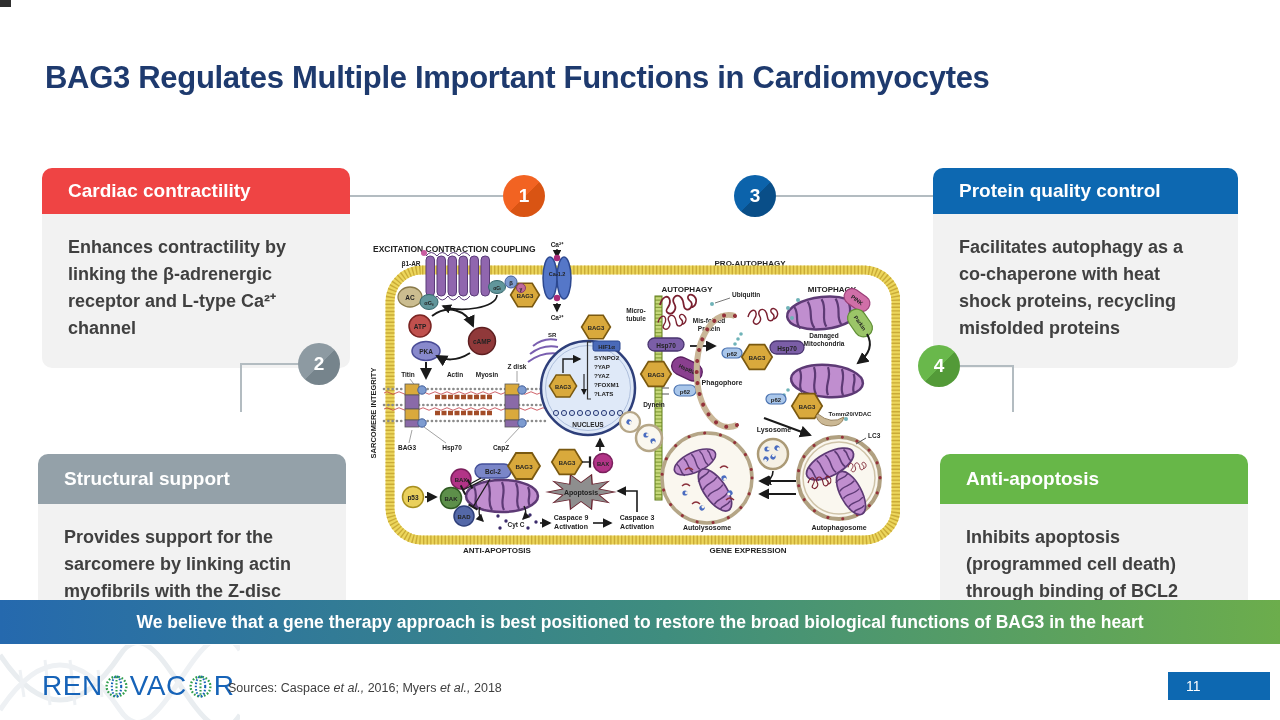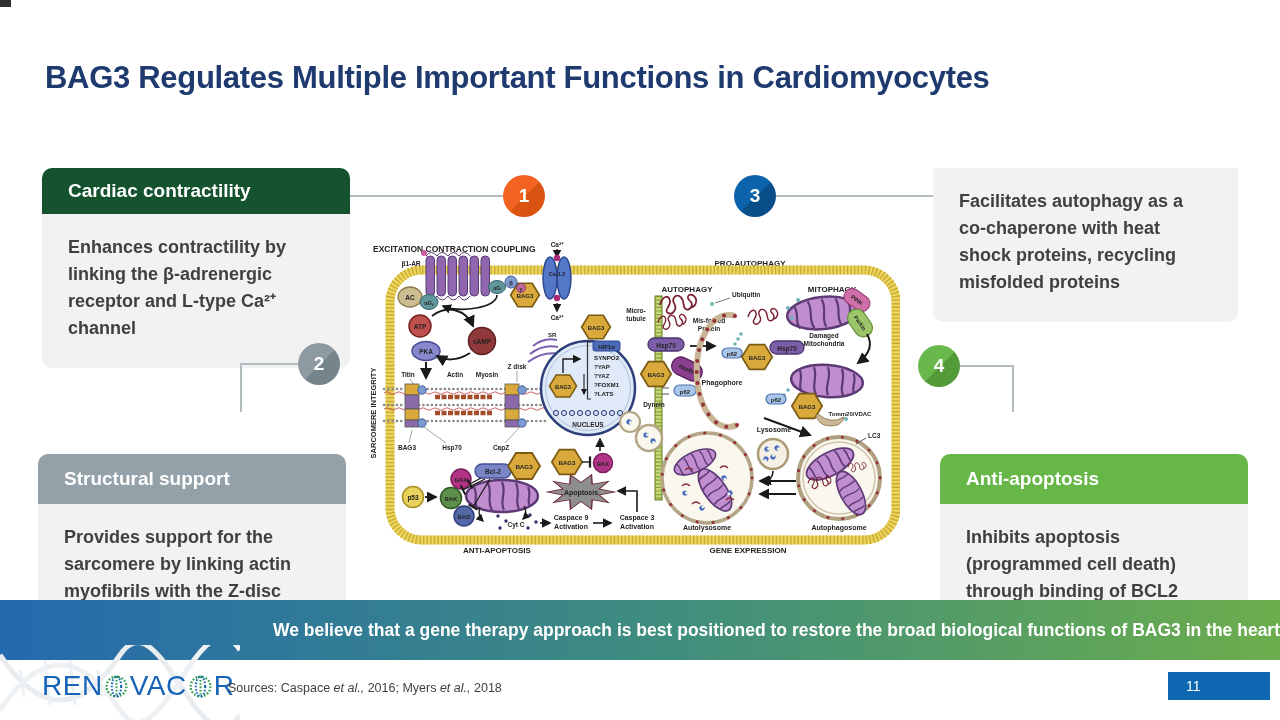--- a/index.html
+++ b/index.html
@@ -7,36 +7,36 @@
          font-family:"Liberation Sans",sans-serif;margin:0 auto;}
   .corner-artifact{position:absolute;left:0;top:0;width:11px;height:7px;background:#2f2f2f;}
   .title{position:absolute;left:45px;top:60px;font-size:31px;font-weight:bold;color:#1e3a6e;letter-spacing:-0.3px;}
   
   .callout{position:absolute;width:308px;}
   .callout .hd{border-radius:10px 10px 0 0;color:#fff;font-size:19px;font-weight:bold;
                display:flex;align-items:center;padding:0 26px;}
   .hd46{height:46px;} .hd50{height:50px;margin-top:42px;}
   .callout .bd{background:#f2f2f2;border-radius:0 0 10px 10px;padding:20px 26px 26px 26px;
                font-size:18px;font-weight:bold;color:#404040;line-height:1.5;min-height:70px;}
-  #box-cardiac{left:42px;top:168px;}   #box-cardiac .hd{background:#14532d;}
+  #box-cardiac{left:42px;top:168px;}   #box-cardiac .hd{background:#ef4444;}
   #box-protein{left:933px;top:168px;width:305px;} #box-protein .hd{background:#0d68b1;}
   #box-structural{left:38px;top:412px;} #box-structural .hd{background:#94a1a9;}
   #box-anti{left:940px;top:412px;}      #box-anti .hd{background:#67b748;}
   
   .num{position:absolute;width:42px;height:42px;border-radius:50%;color:#fff;font-size:19px;
        font-weight:bold;display:flex;align-items:center;justify-content:center;z-index:3;}
   #num1{left:503px;top:175px;background:linear-gradient(135deg,#f26322 52%,#d95413 52%);}
   #num2{left:298px;top:343px;background:linear-gradient(135deg,#8d9aa2 52%,#76848c 52%);}
   #num3{left:734px;top:175px;background:linear-gradient(135deg,#0c63ab 52%,#094e88 52%);}
   #num4{left:918px;top:345px;background:linear-gradient(135deg,#69b84b 52%,#539a38 52%);}
   .conn{position:absolute;background:#b3bcc1;z-index:1;}
   
-  .banner{position:absolute;left:0;top:600px;width:1280px;height:60px;
+  .banner{position:absolute;left:0;top:600px;width:1280px;height:44px;
           background:linear-gradient(90deg,#2569ae 0%,#3f8d7e 52%,#6cad4c 100%);
-          display:flex;align-items:center;justify-content:flex-end;color:#fff;
+          display:flex;align-items:center;justify-content:center;color:#fff;
           font-size:17.5px;font-weight:bold;}
   
   .logo{position:absolute;left:42px;top:670px;display:flex;align-items:center;gap:1px;
         font-size:28px;font-weight:normal;color:#1663b8;letter-spacing:0.5px;}
   .logo .globe{display:flex;align-items:center;}
   .sources{position:absolute;left:228px;top:681px;font-size:12.5px;color:#3f3f3f;}
   .page-tab{position:absolute;left:1168px;top:672px;width:102px;height:28px;background:#0d68b1;
             color:#fff;font-size:14px;display:flex;align-items:center;padding-left:18px;box-sizing:border-box;}
   .watermark{position:absolute;left:0;top:645px;z-index:0;}
   
@@ -62,20 +62,21 @@
   <div class="num" id="num1">1</div>
   <div class="num" id="num2">2</div>
   <div class="num" id="num3">3</div>
   <div class="num" id="num4">4</div>
 
   <div class="callout" id="box-cardiac">
     <div class="hd hd46">Cardiac contractility</div>
     <div class="bd">Enhances contractility by linking the β-adrenergic receptor and L-type Ca²⁺ channel</div>
   </div>
   <div class="callout" id="box-protein">
+    <div class="hd hd46">Protein quality control</div>
     <div class="bd">Facilitates autophagy as a co-chaperone with heat shock proteins, recycling misfolded proteins</div>
   </div>
   <div class="callout" id="box-structural">
     <div class="hd hd50">Structural support</div>
     <div class="bd">Provides support for the sarcomere by linking actin myofibrils with the Z-disc</div>
   </div>
   <div class="callout" id="box-anti">
     <div class="hd hd50">Anti-apoptosis</div>
     <div class="bd">Inhibits apoptosis (programmed cell death) through binding of BCL2</div>
   </div>

